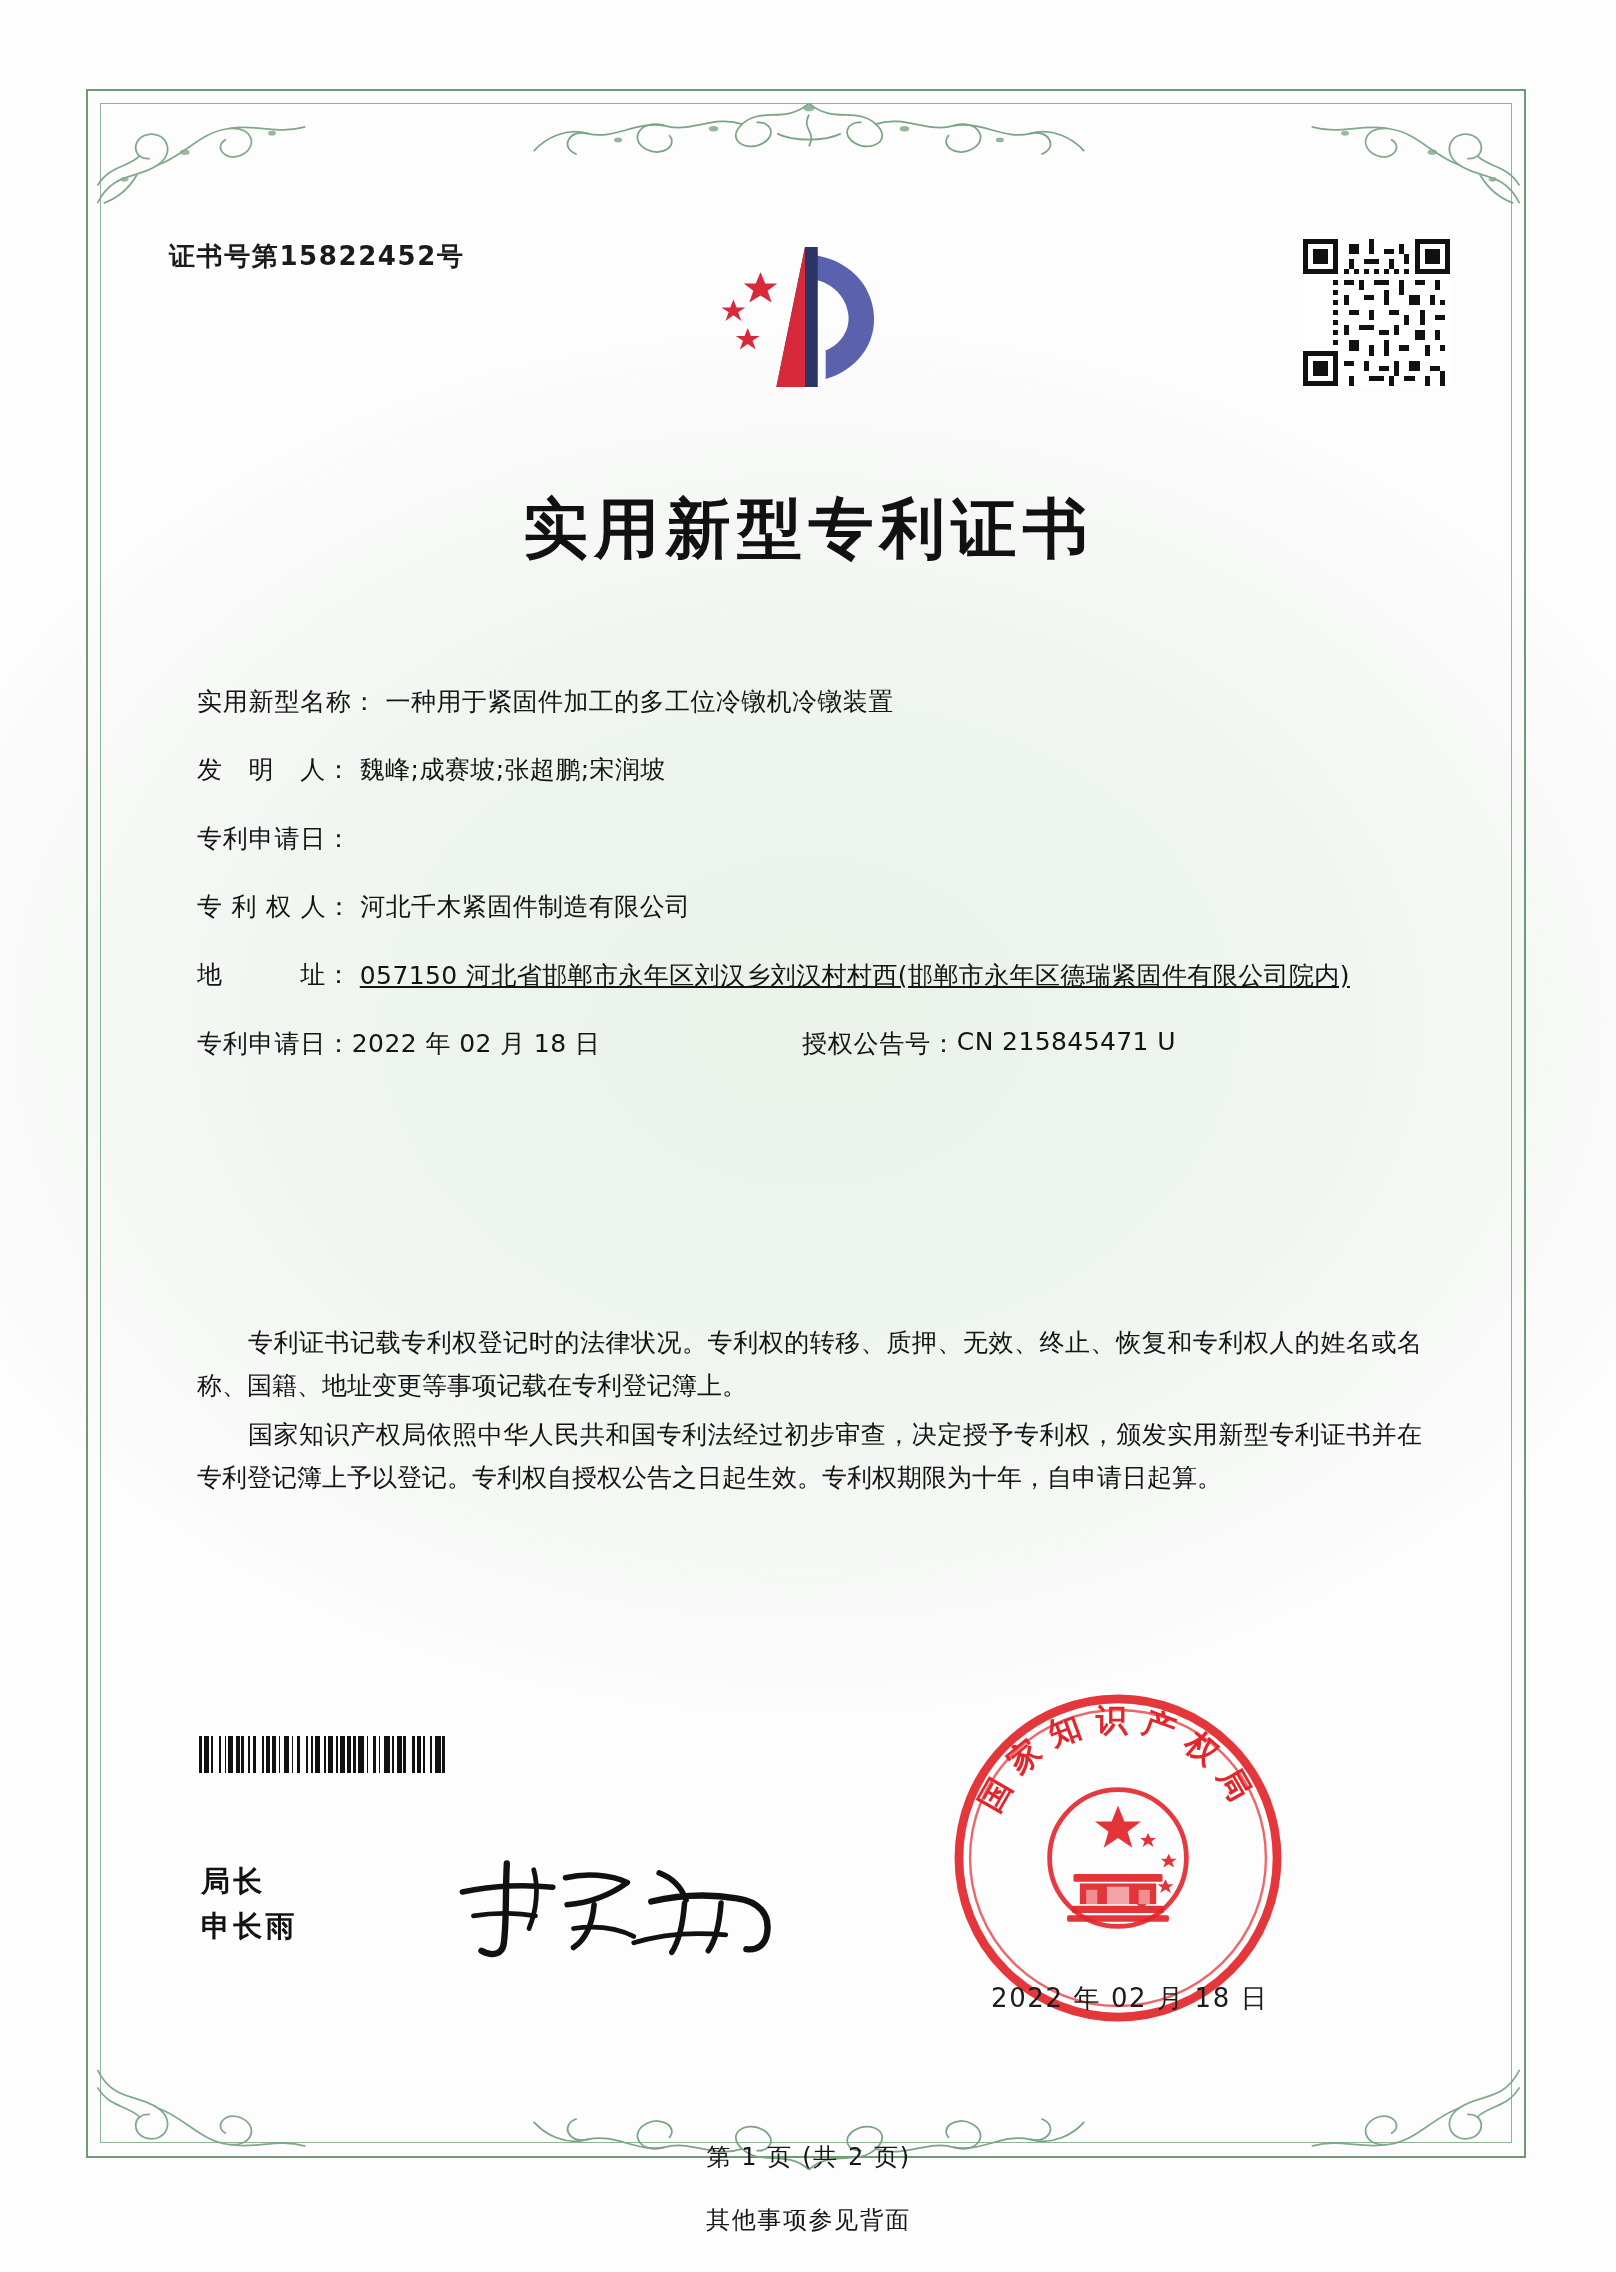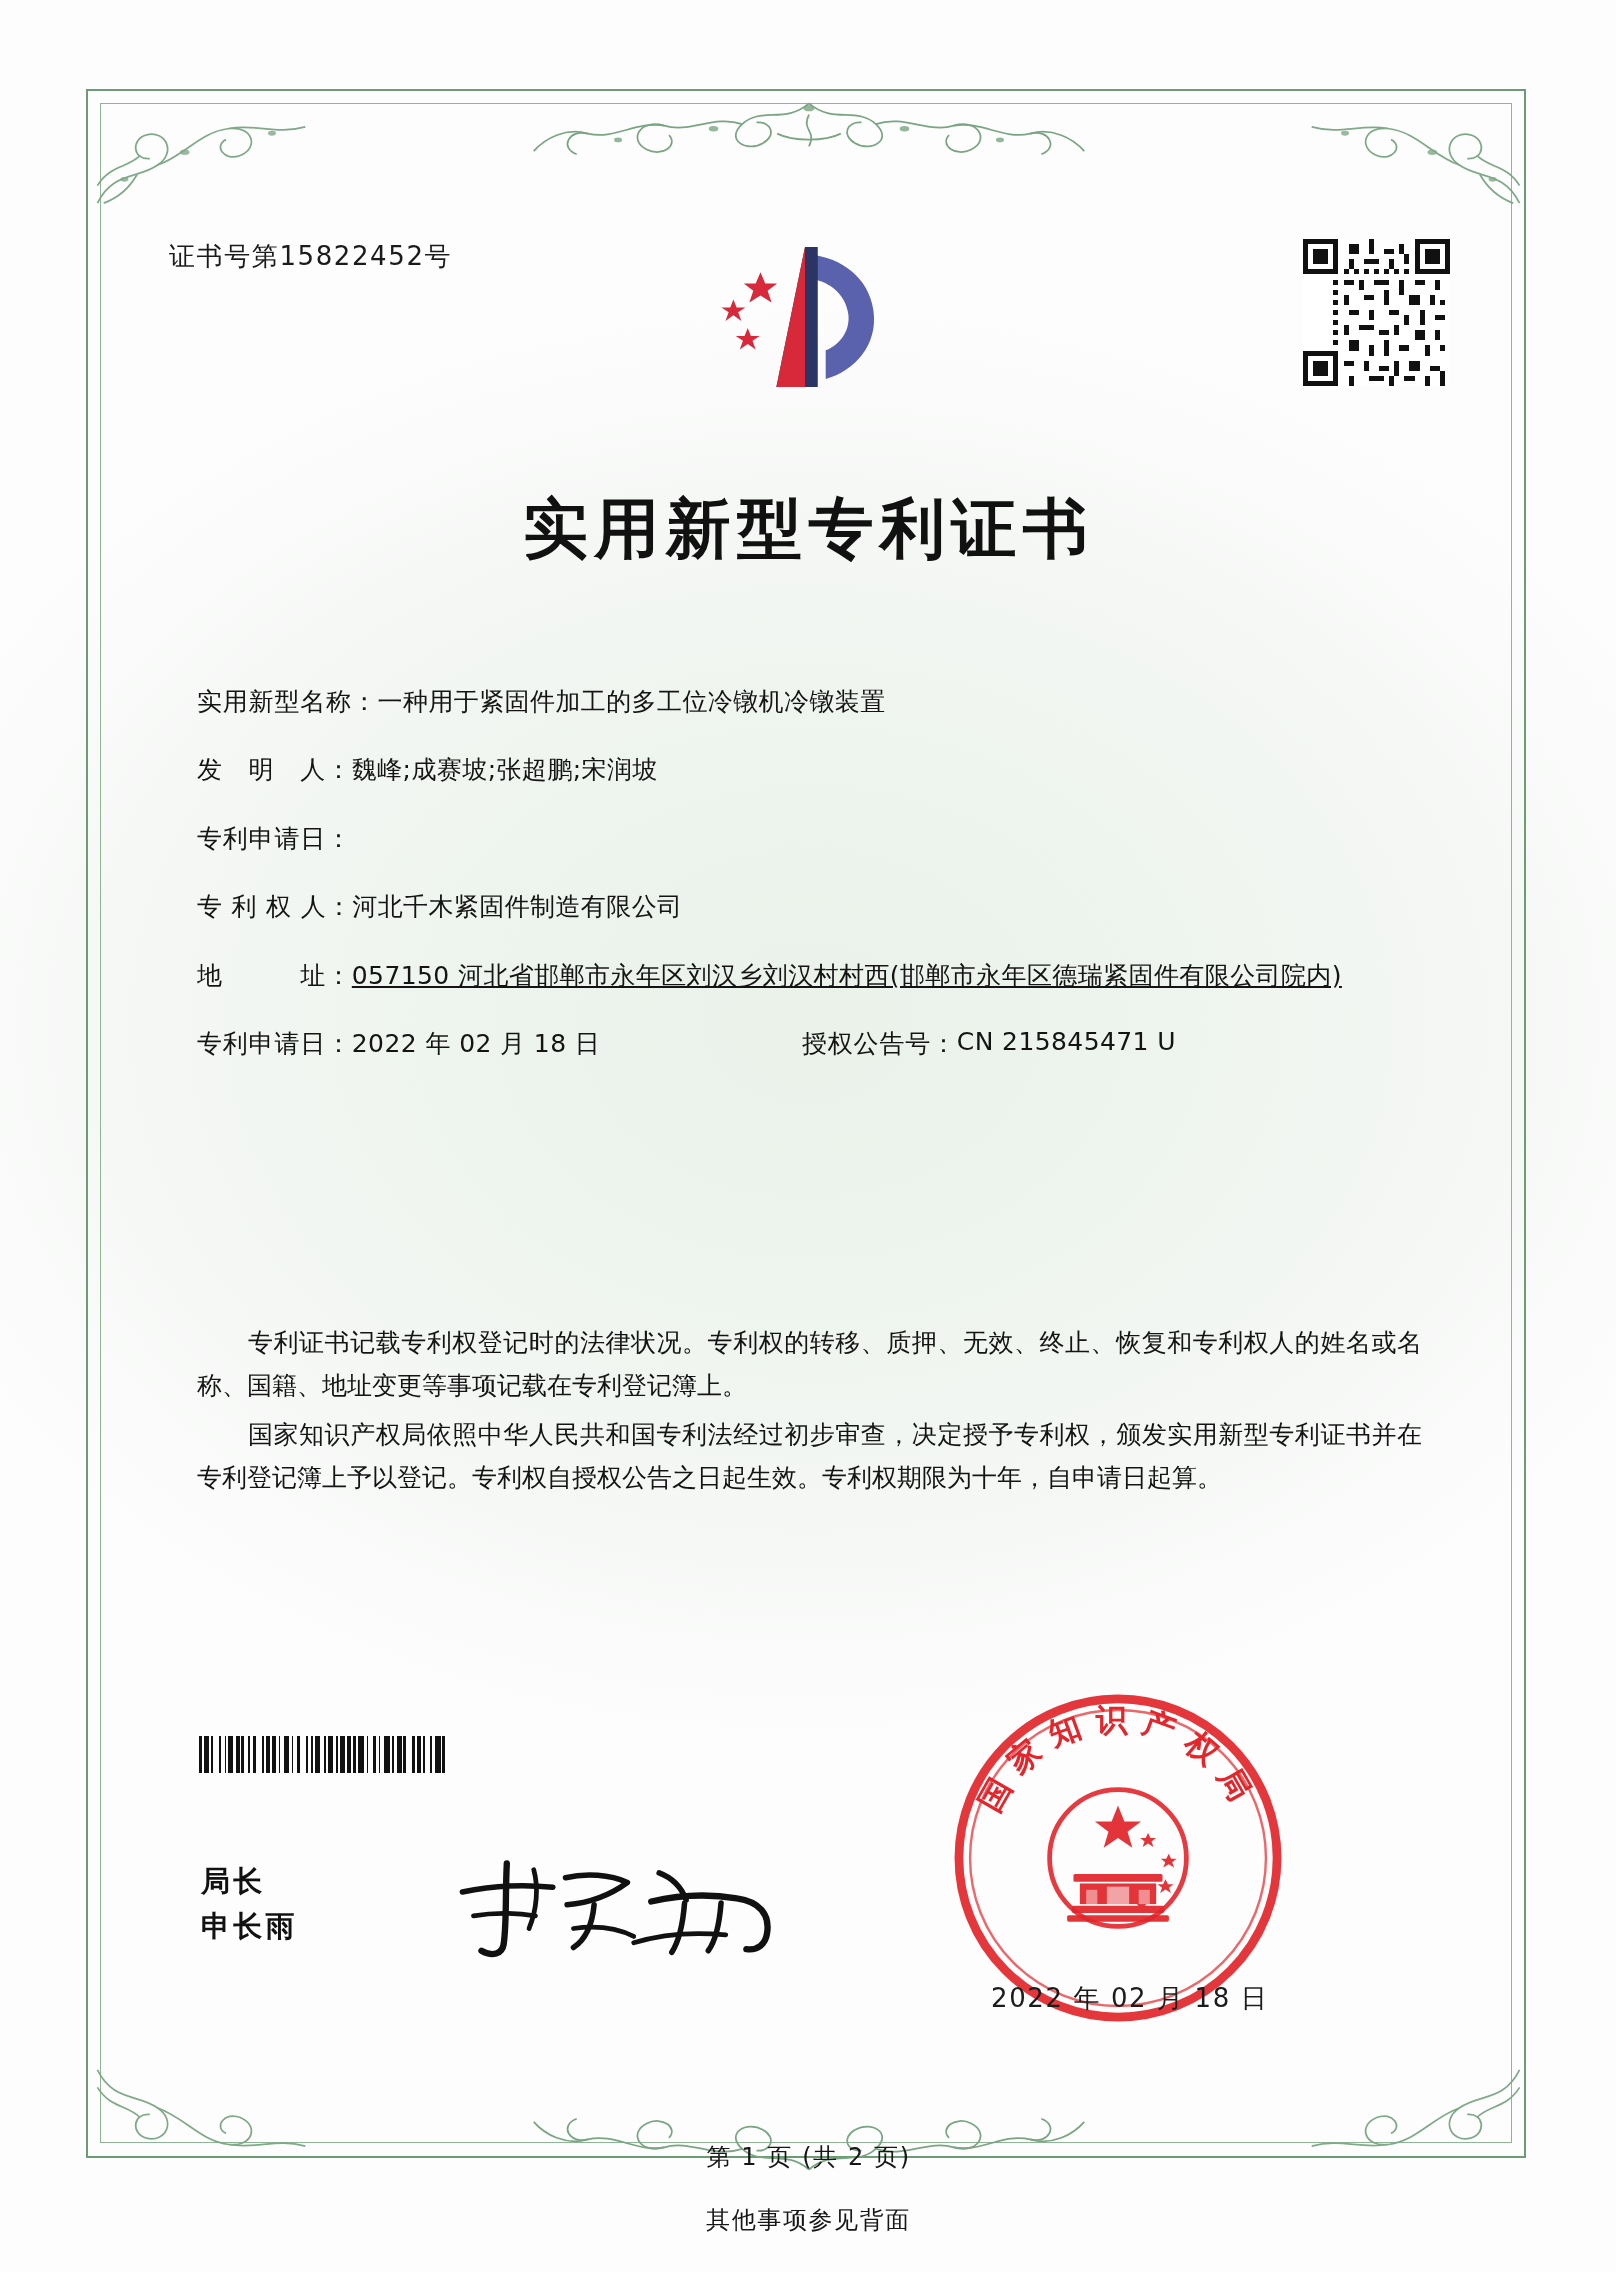--- a/index.html
+++ b/index.html
@@ -81,20 +81,21 @@
   
   .cert-number {
     position: absolute;
     left: 169px;
     top: 239px;
     font-size: 26px;
     letter-spacing: 1.6px;
     color: #1b1b1b;
     font-family: "DejaVu Sans", sans-serif;
     white-space: nowrap;
+    font-weight: bold;
   }
 
   .logo {
     position: absolute;
     left: 50%;
     top: 231px;
     transform: translateX(-50%);
     width: 263px;
     height: 183px;
   }
@@ -123,26 +124,27 @@
 
   
   .fields {
     position: absolute;
     left: 197px;
     top: 684px;
     width: 1241px;
   }
   .field-row {
     display: flex;
-    align-items: flex-end;
+    align-items: flex-start;
     margin-bottom: 32px;
     font-size: 25px;
     color: #141414;
     font-family: "DejaVu Sans", sans-serif;
     line-height: 1.45;
+    gap: 8px;
   }
   .field-label {
     flex: 0 0 auto;
     white-space: pre;
     letter-spacing: 0.8px;
   }
   .field-value {
     flex: 1 1 auto;
     letter-spacing: 0.4px;
   }

